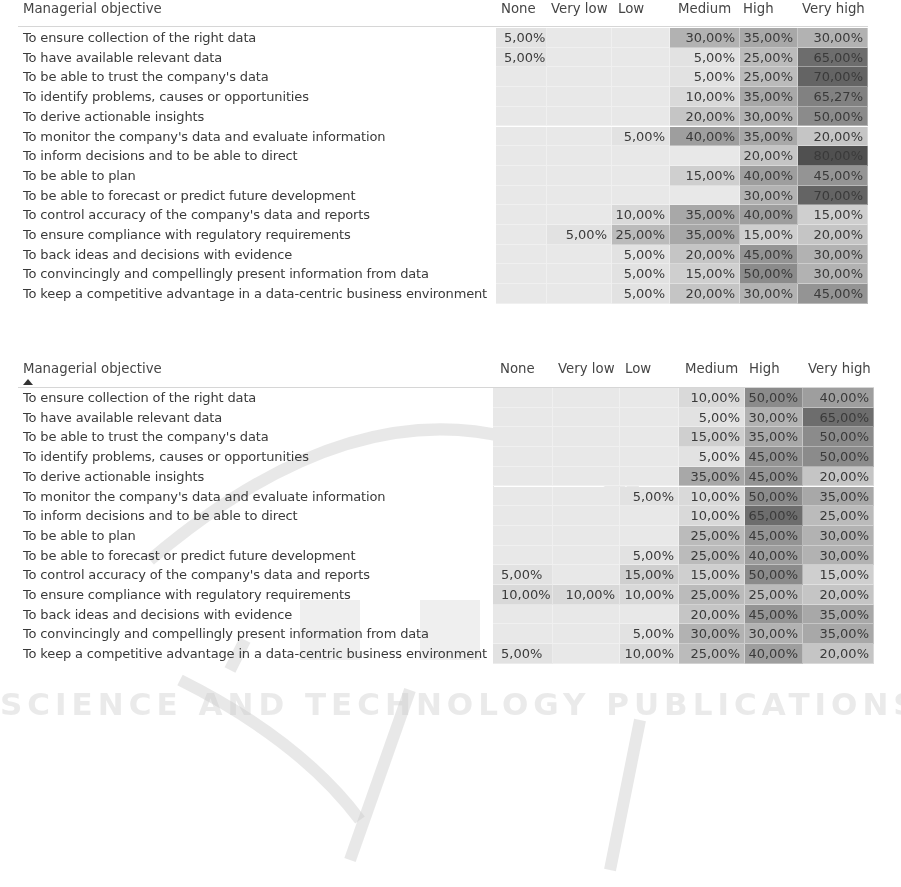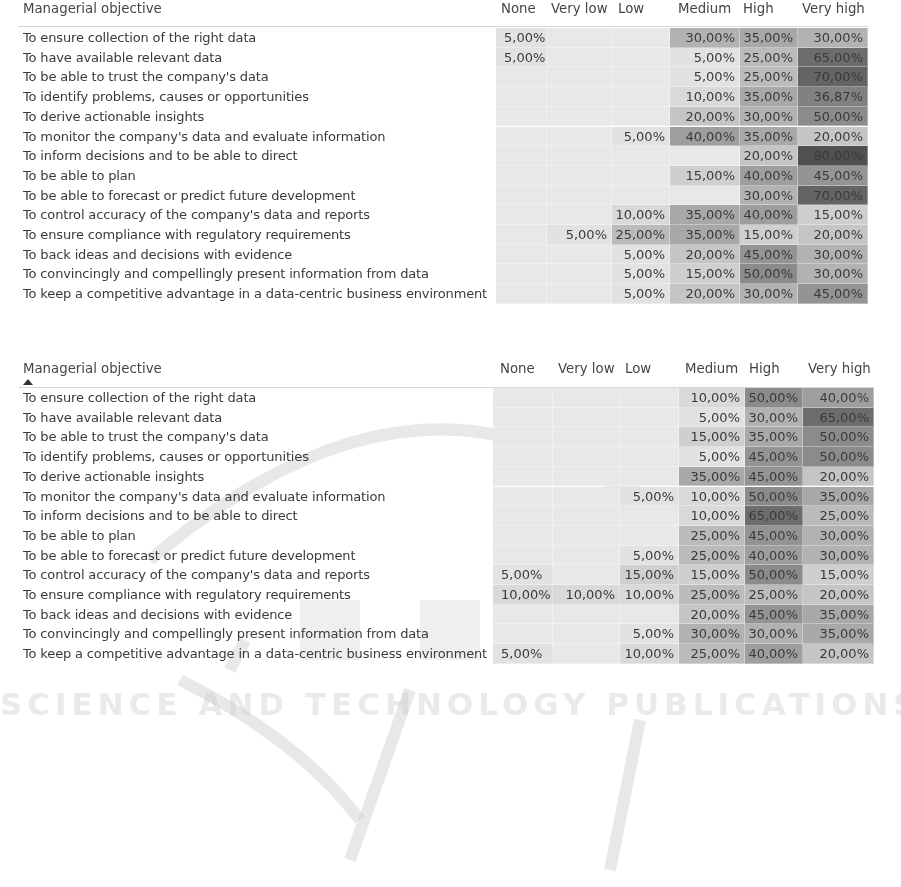--- a/index.html
+++ b/index.html
@@ -78,21 +78,21 @@
         <div class="cell" style="left: 740px; width: 58px; background: rgb(187, 187, 187);">25,00%</div>
         <div class="cell" style="left: 798px; width: 70px; background: rgb(100, 100, 100);">70,00%</div>
       </div>
       <div class="row" style="top: 87.1px; width: 880px;">
         <div class="label">To identify problems, causes or opportunities</div>
         <div class="cell left" style="left: 496px; width: 51px; background: rgb(232, 232, 232);"></div>
         <div class="cell" style="left: 547px; width: 65px; background: rgb(232, 232, 232);"></div>
         <div class="cell" style="left: 612px; width: 58px; background: rgb(232, 232, 232);"></div>
         <div class="cell" style="left: 670px; width: 70px; background: rgb(217, 217, 217);">10,00%</div>
         <div class="cell" style="left: 740px; width: 58px; background: rgb(168, 168, 168);">35,00%</div>
-        <div class="cell" style="left: 798px; width: 70px; background: rgb(129, 129, 129);">36,87%</div>
+        <div class="cell" style="left: 798px; width: 70px; background: rgb(129, 129, 129);">65,27%</div>
       </div>
       <div class="row" style="top: 106.8px; width: 880px;">
         <div class="label">To derive actionable insights</div>
         <div class="cell left" style="left: 496px; width: 51px; background: rgb(232, 232, 232);"></div>
         <div class="cell" style="left: 547px; width: 65px; background: rgb(232, 232, 232);"></div>
         <div class="cell" style="left: 612px; width: 58px; background: rgb(232, 232, 232);"></div>
         <div class="cell" style="left: 670px; width: 70px; background: rgb(197, 197, 197);">20,00%</div>
         <div class="cell" style="left: 740px; width: 58px; background: rgb(178, 178, 178);">30,00%</div>
         <div class="cell" style="left: 798px; width: 70px; background: rgb(139, 139, 139);">50,00%</div>
       </div>

